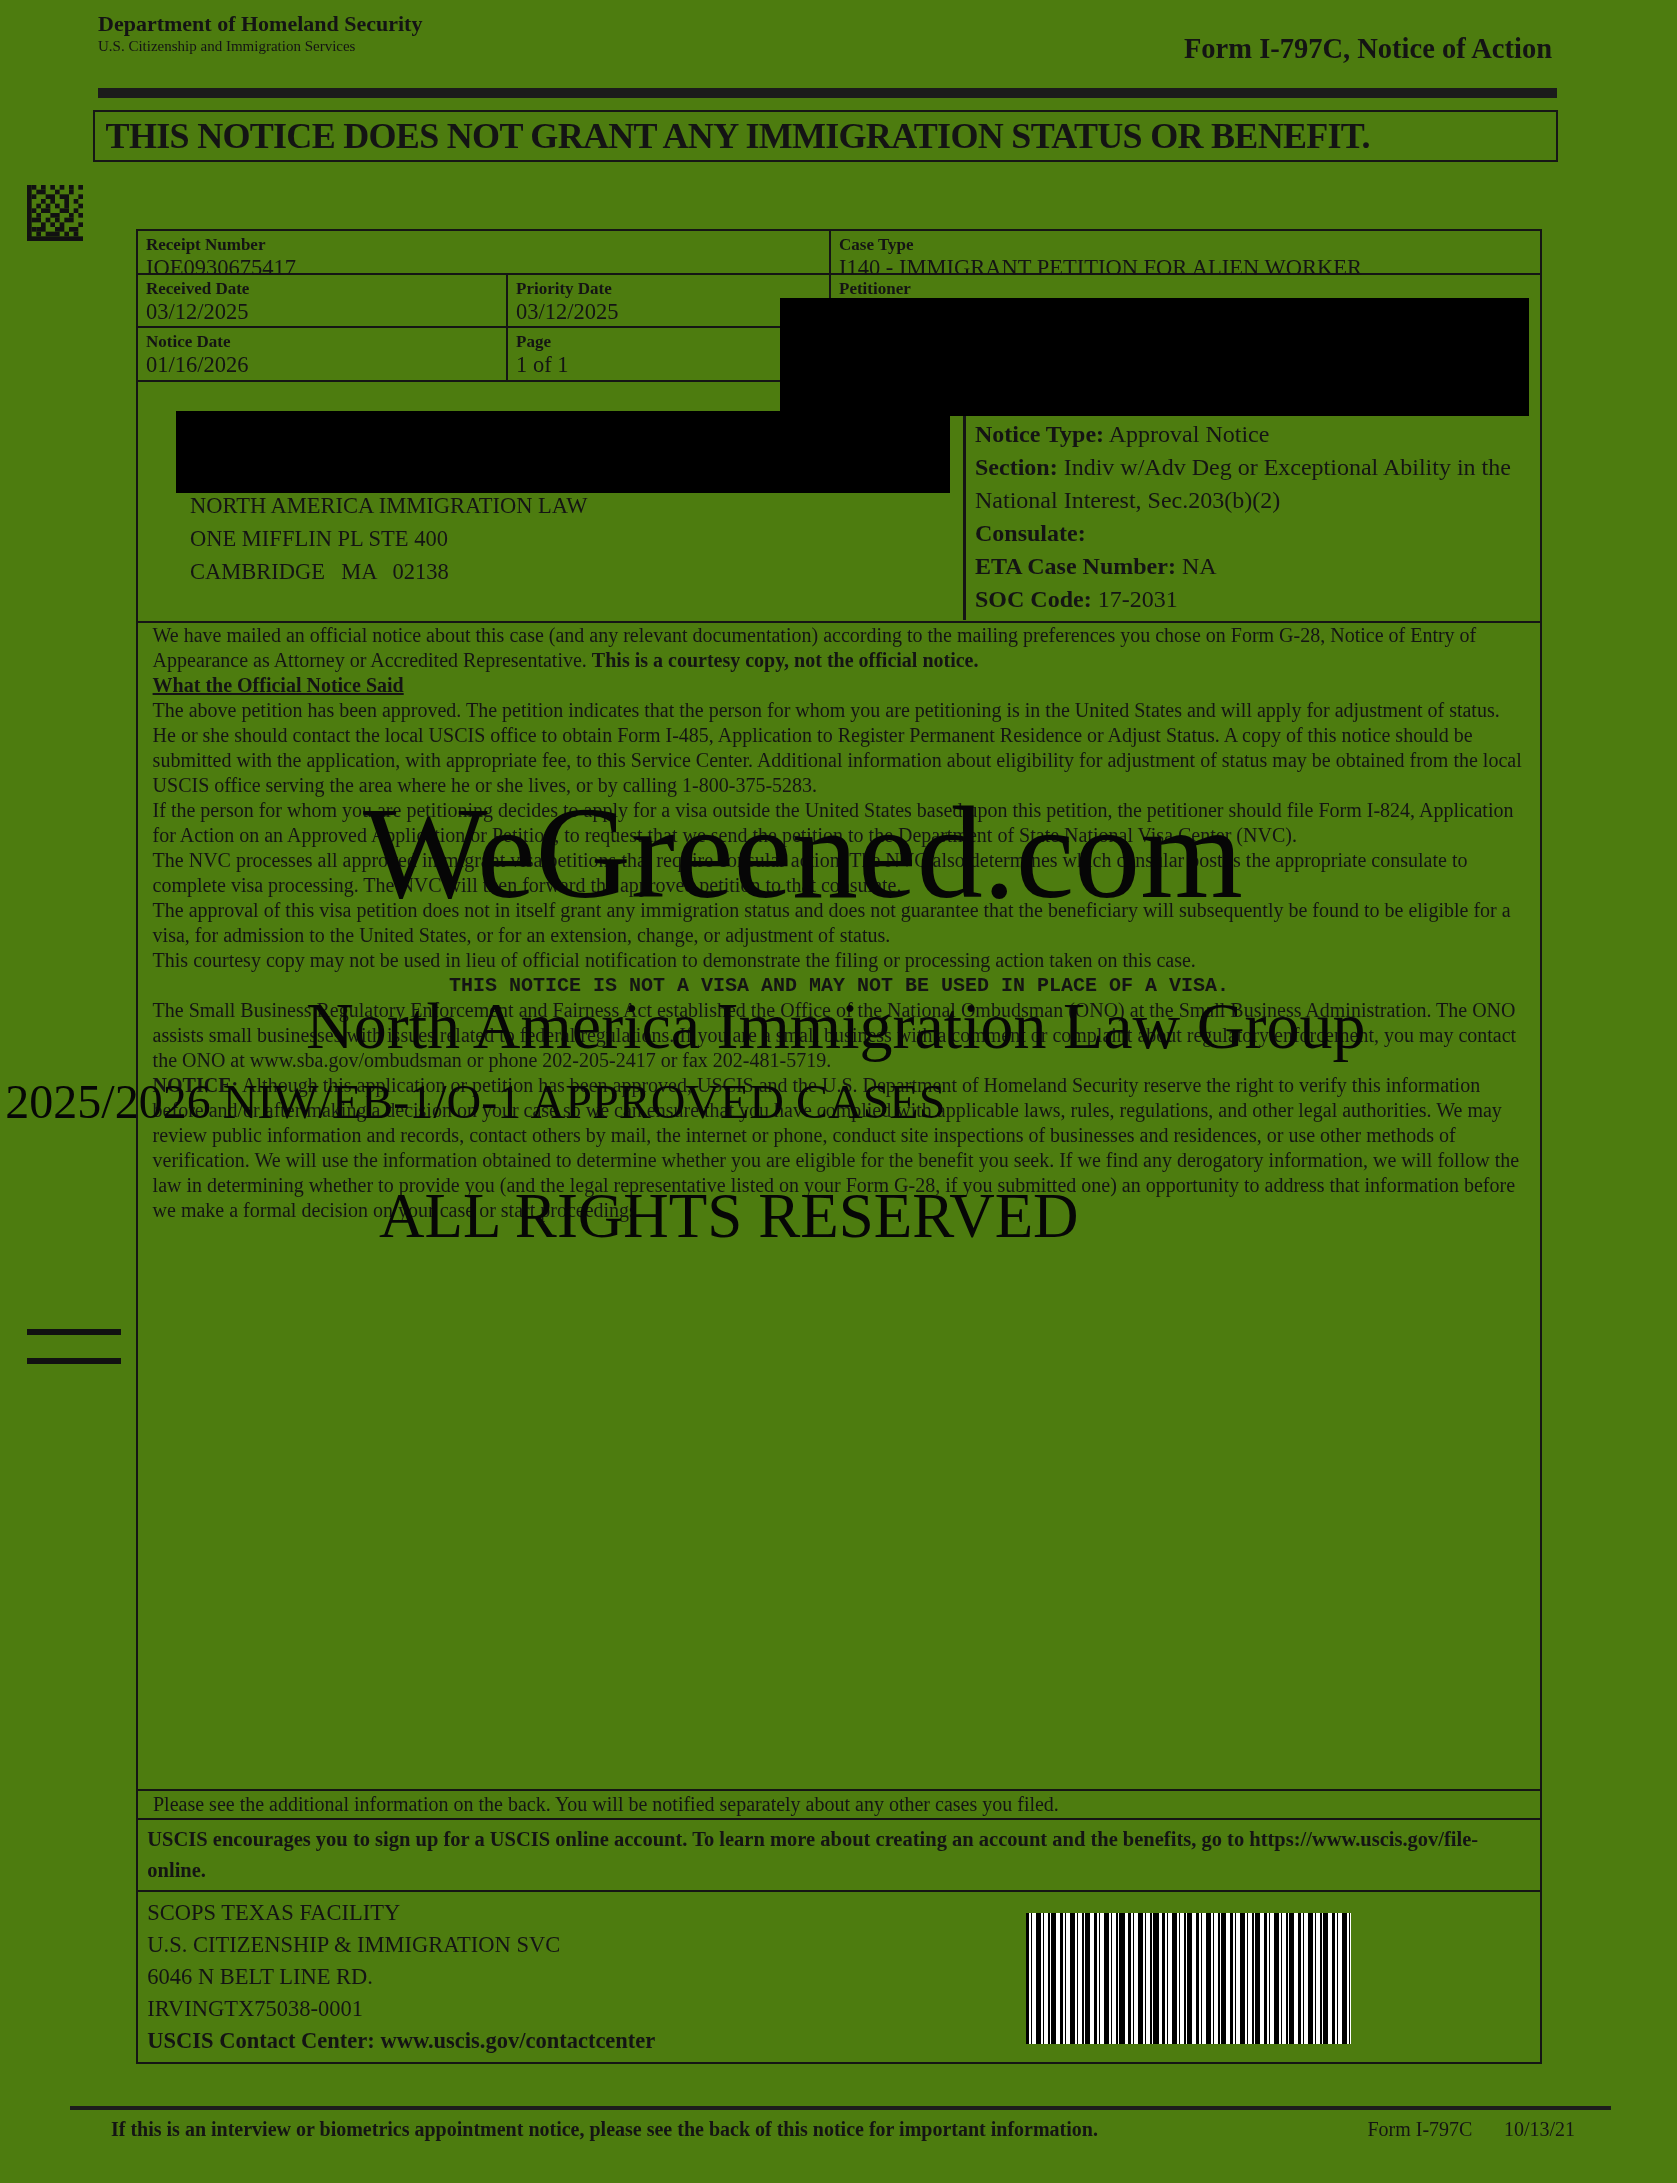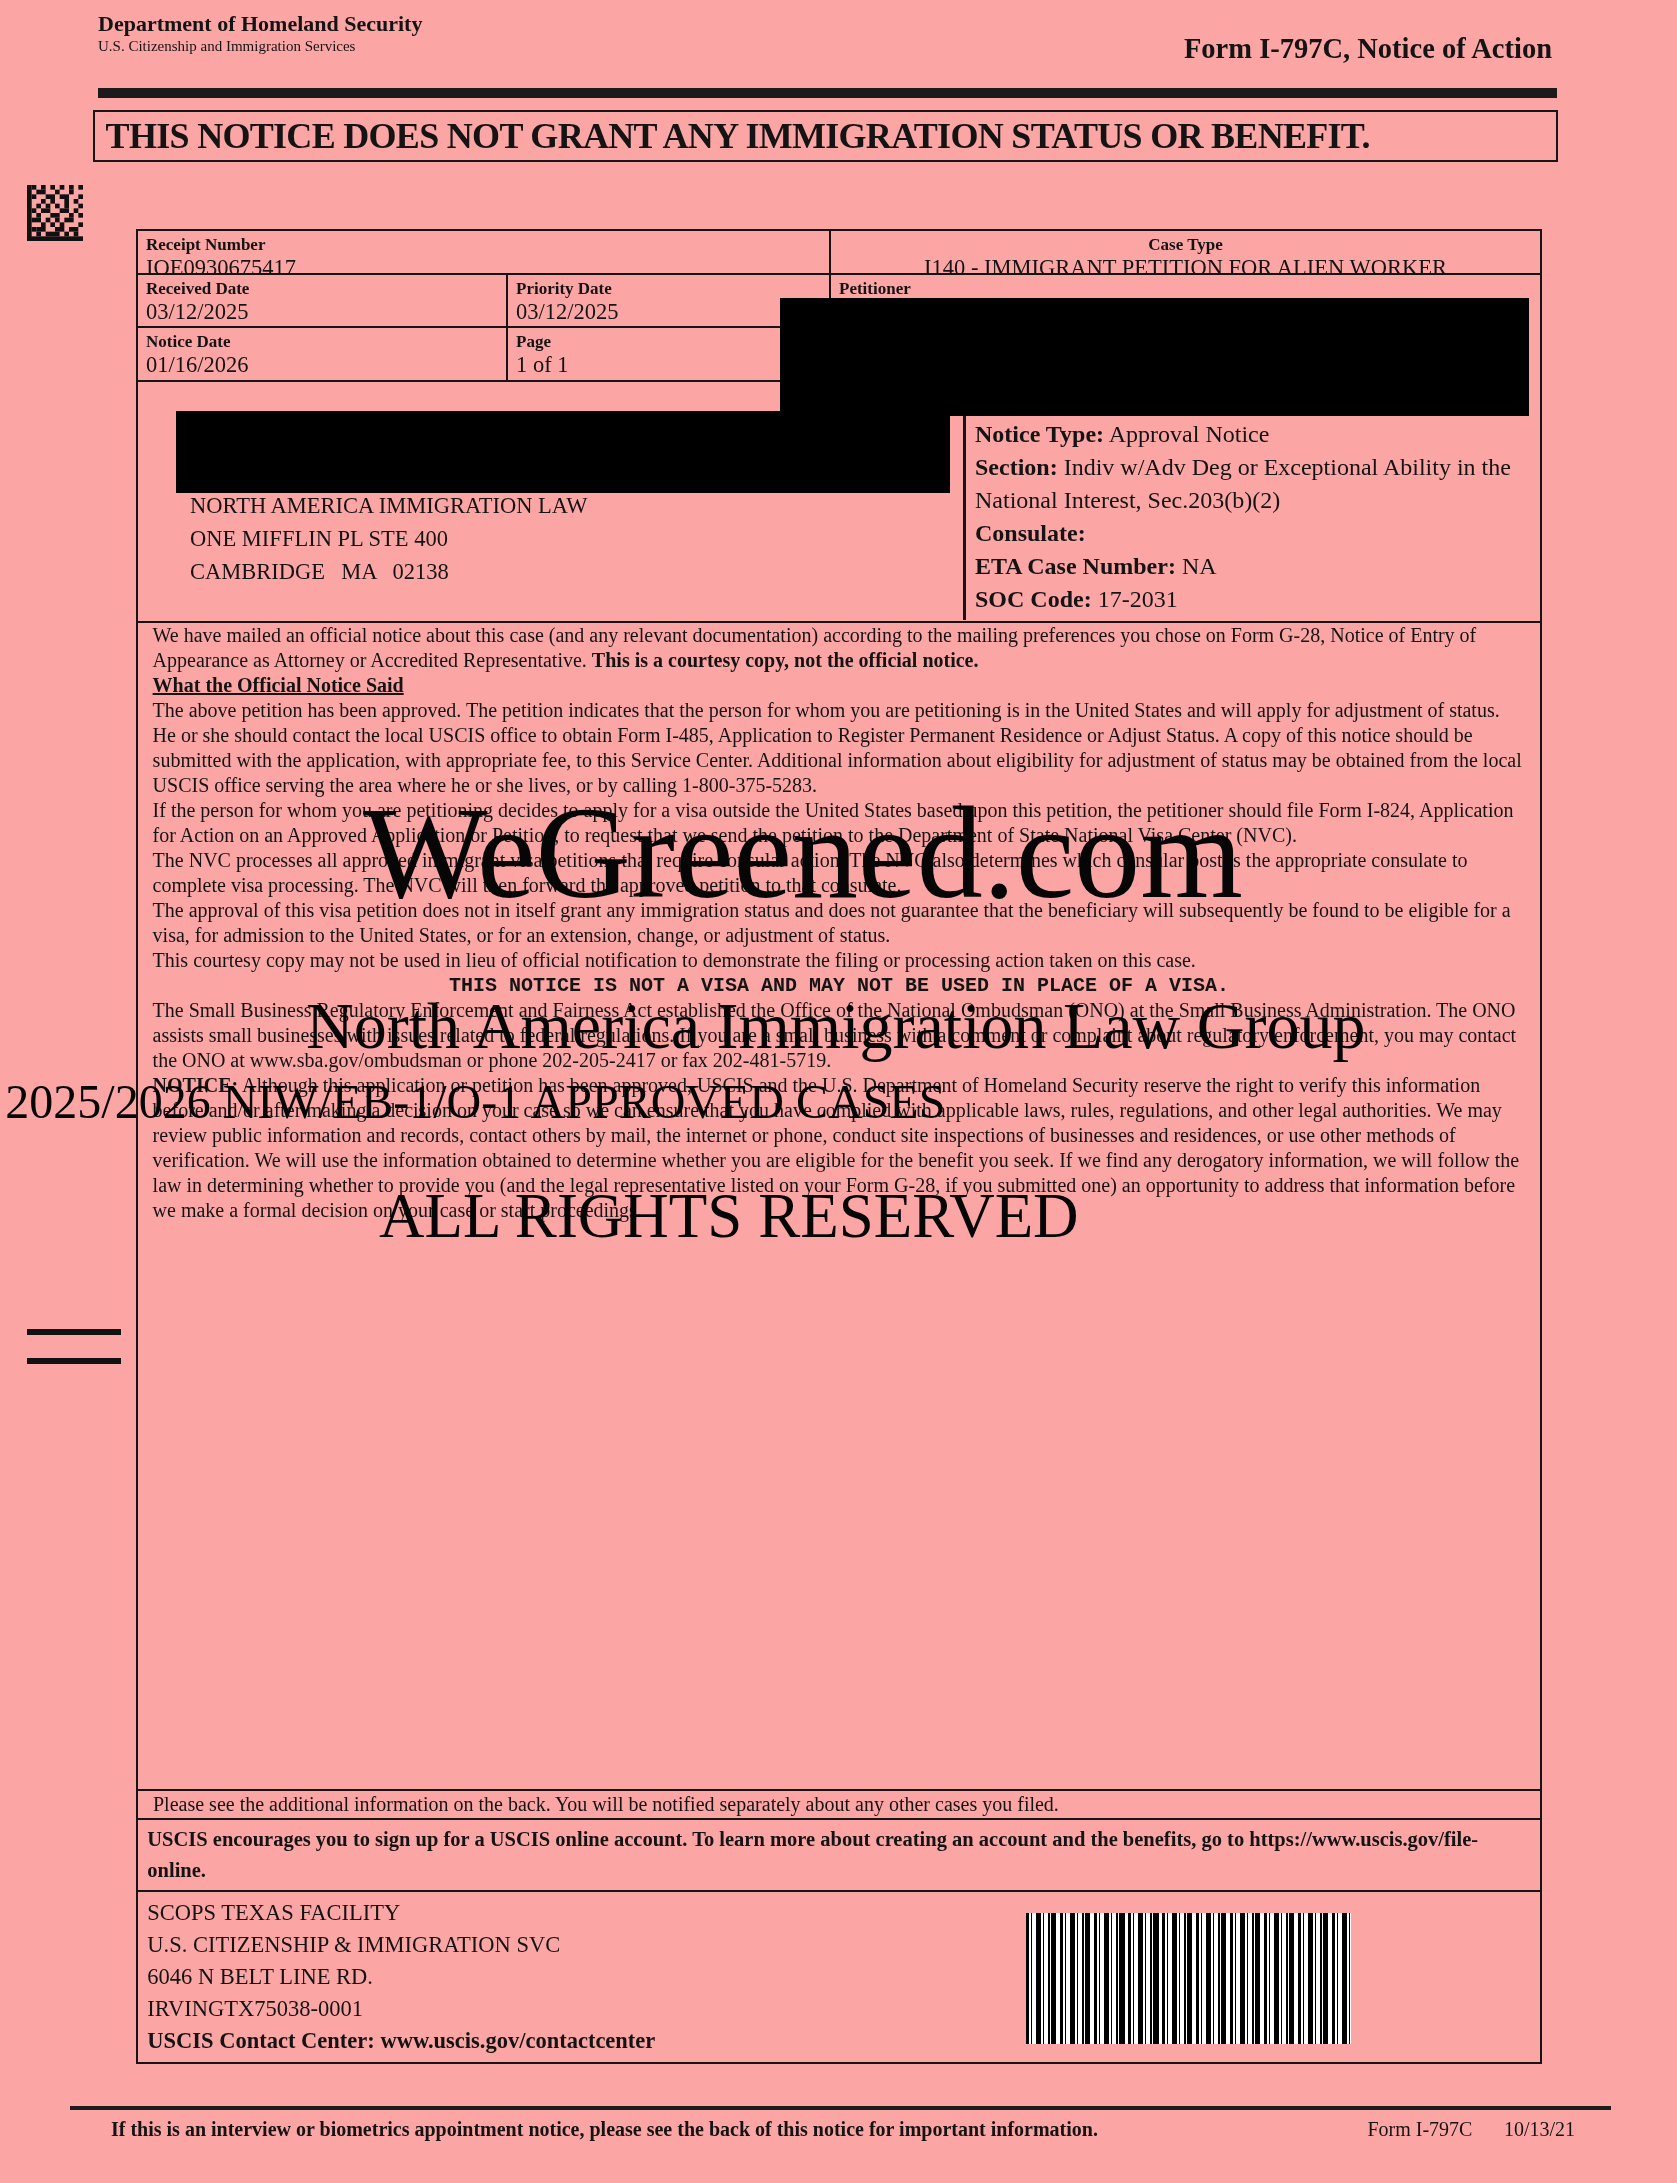--- a/index.html
+++ b/index.html
@@ -1,19 +1,19 @@
 <!DOCTYPE html>
 <html style="font-size:10.6px"><head>
 <meta charset="utf-8">
 <style>
   html,body{margin:0;padding:0;background:#e8e8e8;}
   #page{
     position:relative;
     width:1677px;height:2183px;
-    background:#fca5a5;
+    background:#4d7c0f;
     font-family:"Liberation Serif", serif;
     color:#141414;
     overflow:hidden;
   }
   
   #hdr-agency1{position:absolute;left:98px;top:10.6px;font-size:22px;font-weight:bold;}
   #hdr-agency2{position:absolute;left:98px;top:38px;font-size:15px;}
   #hdr-title{position:absolute;top:33px;right:125px;font-size:28.5px;font-weight:bold;}
   #hdr-bar{position:absolute;left:98px;top:88px;width:1459px;height:10px;background:#1b1b1b;}
   
@@ -27,21 +27,21 @@
   #datamatrix{position:absolute;left:26.5px;top:185px;width:56px;height:56px;}
   
   #hblock{
     position:absolute;left:136px;top:229px;width:1406px;height:392px;
     border:2.6px solid #151515;border-bottom:none;box-sizing:border-box;
   }
   .cell{position:absolute;box-sizing:border-box;padding:2.6px 8px;}
   .cl{font-size:17px;font-weight:bold;line-height:21px;}
   .cv{font-size:22.5px;line-height:26.5px;}
   #cell-receipt {left:0;top:0;width:693px;height:44px;border-right:2.6px solid #151515;border-bottom:2.6px solid #151515;}
-  #cell-casetype{left:693px;top:0;right:0;height:44px;border-bottom:2.6px solid #151515;text-align:center;}
+  #cell-casetype{left:693px;top:0;right:0;height:44px;border-bottom:2.6px solid #151515;}
   #cell-received{left:0;top:44px;width:370px;height:53px;border-right:2.6px solid #151515;border-bottom:2.6px solid #151515;}
   #cell-priority{left:370px;top:44px;width:323px;height:53px;border-right:2.6px solid #151515;border-bottom:2.6px solid #151515;}
   #cell-petitioner{left:693px;top:44px;right:0;height:53px;}
   #cell-noticedate{left:0;top:97px;width:370px;height:54px;border-right:2.6px solid #151515;border-bottom:2.6px solid #151515;}
   #cell-page{left:370px;top:97px;width:323px;height:54px;border-right:2.6px solid #151515;border-bottom:2.6px solid #151515;}
   #addr-block{position:absolute;left:52px;top:258px;font-size:22.5px;line-height:33px;}
   .wide-gap{word-spacing:10.6px;}
   #notice-divider{position:absolute;left:825px;top:180px;width:2.6px;height:209px;background:#151515;}
   #notice-info{position:absolute;left:837px;top:187px;width:537px;font-size:24px;line-height:33px;}
   #notice-info b{font-weight:bold;}

